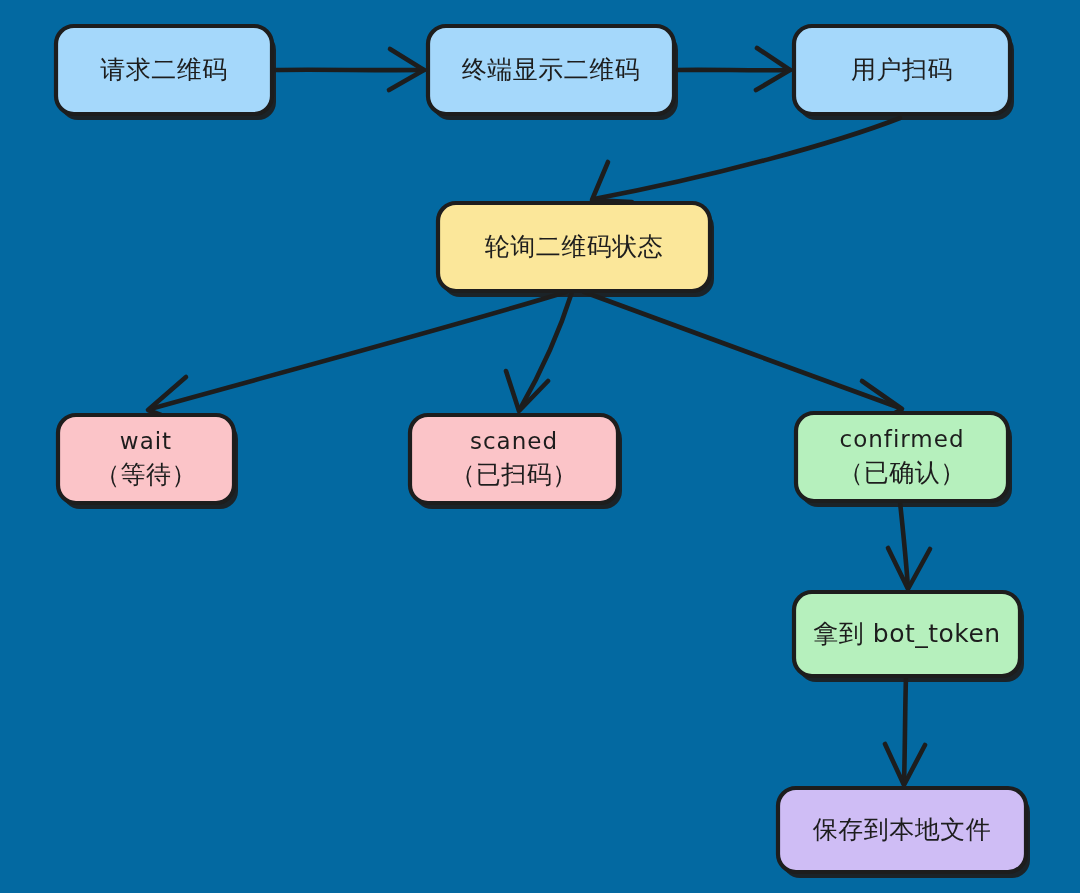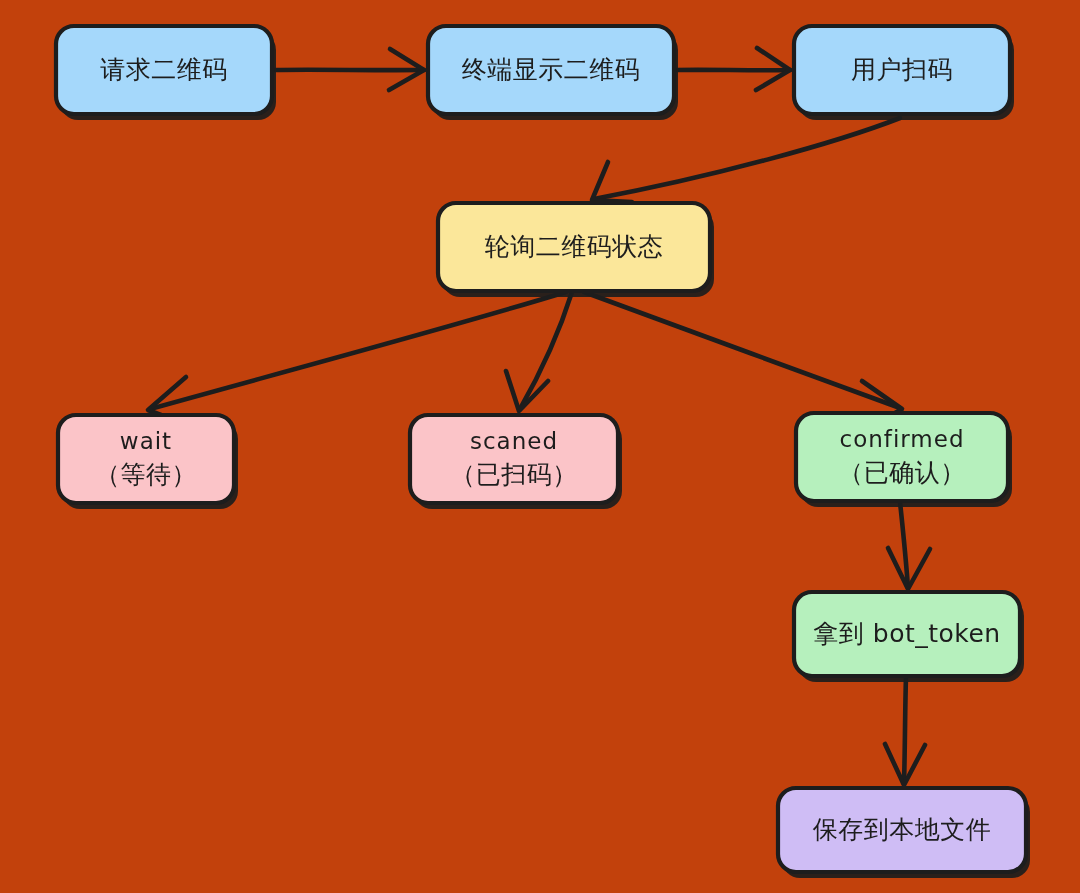--- a/index.html
+++ b/index.html
@@ -8,21 +8,21 @@
     padding: 0;
     background: #ffffff;
   }
   body {
     font-family: "DejaVu Sans", "Liberation Sans", sans-serif;
   }
   #canvas {
     position: relative;
     width: 1080px;
     height: 893px;
-    background: #c2410c;
+    background: #0369a1;
     overflow: hidden;
   }
   #diagram-svg {
     position: absolute;
     top: 0;
     left: 0;
     width: 1080px;
     height: 893px;
   }
   .node-rect {

